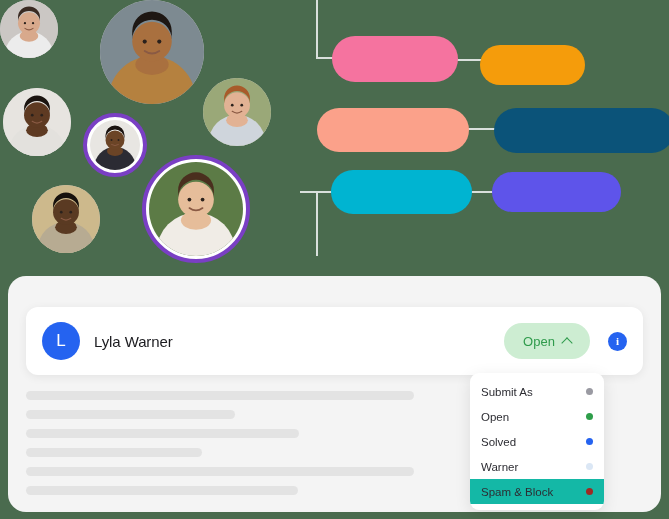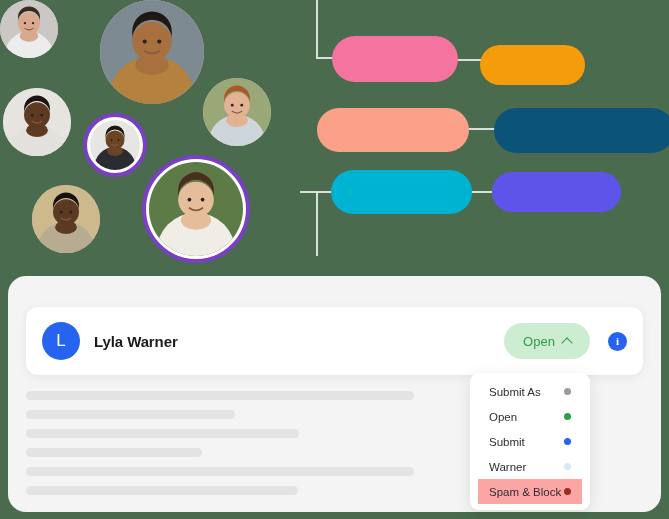--- a/index.html
+++ b/index.html
@@ -85,21 +85,21 @@
     color: #ffffff;
     font-size: 17px;
     display: flex;
     align-items: center;
     justify-content: center;
     flex: none;
   }
   #user-meta { margin-left: 14px; flex: 1 1 auto; }
   #user-name {
     font-size: 15px;
-    font-weight: bold;
+    font-weight: normal;
     color: #1b1b1f;
     letter-spacing: -0.1px;
   }
   #user-sub {
     font-size: 12px;
     color: #9a9aa2;
     margin-top: 2px;
   }
   #status-pill {
     flex: none;
@@ -151,43 +151,43 @@
     height: 9px;
     border-radius: 5px;
     background: #e3e3e3;
     margin-bottom: 10px;
   }
 
   
   #status-menu {
     position: absolute;
     left: 462px; top: 97px;
-    width: 120px;
+    width: 134px;
     background: #ffffff;
     border-radius: 9px;
     box-shadow: 0 4px 16px rgba(0,0,0,0.10);
-    padding: 6px 8px;
+    padding: 6px 0;
     overflow: hidden;
   }
   .mi {
     height: 25px;
     display: flex;
     align-items: center;
     padding: 0 11px;
     font-size: 11.5px;
     color: #2d2d33;
     cursor: pointer;
   }
   .mi .mi-label { flex: 1 1 auto; }
   .mi .dot {
     width: 7px; height: 7px;
     border-radius: 50%;
     flex: none;
   }
-  .mi.highlight { background: #fca5a5; }
+  .mi.highlight { background: #14b8a6; }
 </style>
 </head>
 <body>
 
 <div id="stage">
 
   <div id="diagram">
       <div class="conn" style="left: 316px; top: 0px; width: 2px; height: 59px; background: rgb(217, 224, 220);"></div>
       <div class="conn" style="left: 316px; top: 57px; width: 22px; height: 2px; background: rgb(217, 224, 220);"></div>
       <div class="conn" style="left: 455px; top: 59px; width: 30px; height: 2px; background: rgb(217, 224, 220);"></div>
@@ -320,21 +320,21 @@
     <div id="status-menu">
         <div class="mi">
           <span class="mi-label">Submit As</span>
           <span class="dot" style="background: rgb(154, 154, 162);"></span>
         </div>
         <div class="mi">
           <span class="mi-label">Open</span>
           <span class="dot" style="background: rgb(46, 158, 74);"></span>
         </div>
         <div class="mi">
-          <span class="mi-label">Submit</span>
+          <span class="mi-label">Solved</span>
           <span class="dot" style="background: rgb(37, 99, 240);"></span>
         </div>
         <div class="mi">
           <span class="mi-label">Warner</span>
           <span class="dot" style="background: rgb(219, 231, 245);"></span>
         </div>
         <div class="mi highlight">
           <span class="mi-label">Spam &amp; Block</span>
           <span class="dot" style="background: rgb(158, 42, 36);"></span>
         </div>

